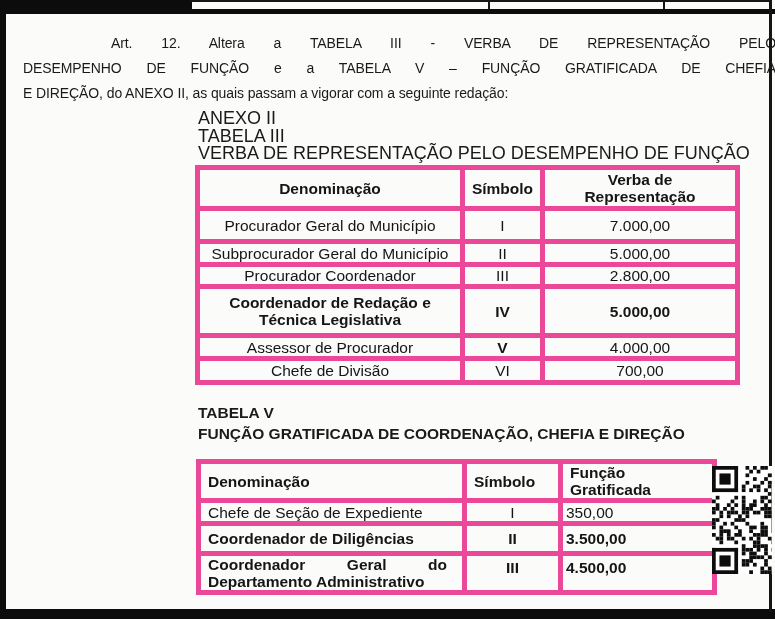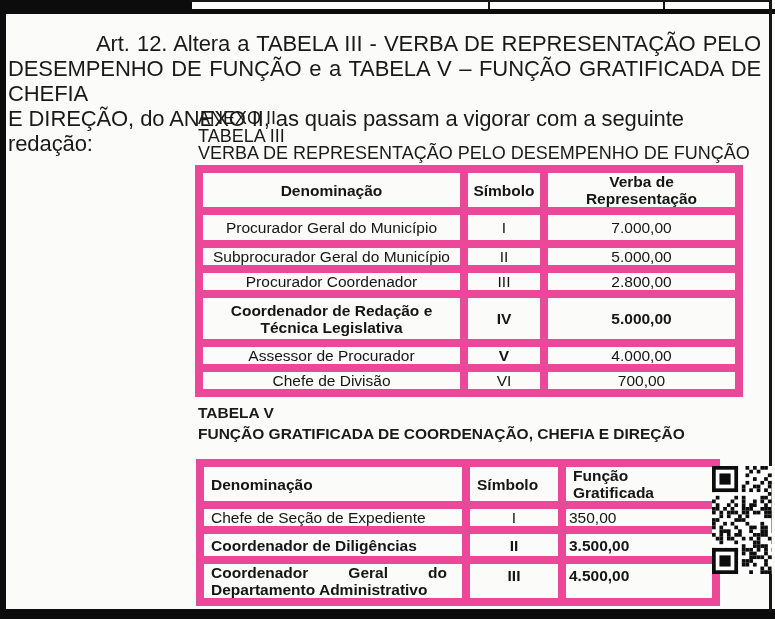--- a/index.html
+++ b/index.html
@@ -14,35 +14,35 @@
   .frag-black  { left:0;   top:0;    width:192px; height:14px; }
   .frag-topline{ left:190px; top:0;  width:582px; height:2px; background:#161616; }
   .frag-tick1  { left:488px; top:0;  width:2px;  height:10px; background:#161616; }
   .frag-tick2  { left:663px; top:0;  width:2px;  height:10px; background:#161616; }
   .bar-top     { left:0;   top:9px;  width:775px; height:5px; }
   .bar-left    { left:0;   top:0;    width:6px;  height:619px; }
   .bar-bottom  { left:0;   top:609px;width:775px; height:10px; }
   .line-right  { left:769px; top:0;  width:3px;  height:612px; background:#141414; }
 
   
-  .art { position:absolute; left:8px; top:31px; width:753px;
-         font-size:22px; line-height:25px; letter-spacing:-0.1px; }
+  .art { position:absolute; left:23px; top:31px; width:753px;
+         font-size:14px; line-height:25px; letter-spacing:-0.1px; }
   .art .l1 { padding-left:88px; text-align:justify; text-align-last:justify; }
   .art .l2 { text-align:justify; text-align-last:justify; }
 
   
   .annex  { position:absolute; left:198px; top:110px; font-weight:400;
             font-size:18px; line-height:17.5px; }
   .t5head { position:absolute; left:198px; top:402px; font-weight:700;
             font-size:15.5px; line-height:21px; }
 
   
   table { border-collapse:collapse; table-layout:fixed; position:absolute;
           font-size:15.5px; color:#151515; }
-  td { border:8px solid #ec4899; line-height:17px; padding:0 3px;
+  td { border:5px solid #ec4899; line-height:17px; padding:0 3px;
        vertical-align:middle; overflow:hidden; }
   .t3 { left:195px; top:165px; width:540px; }
   .t5 { left:196px; top:459px; width:516px; }
   .tc { text-align:center; }
   .tl { text-align:left; padding-left:7px; }
   .trr{ text-align:left; padding-right:5px; }
   .b  { font-weight:700; }
   .jline { text-align:justify; text-align-last:justify; padding-right:12px; }
   tr.h41 { height:41px; } tr.h33 { height:33px; } tr.h23 { height:23px; }
   tr.h21 { height:21px; } tr.h39 { height:49px; } tr.h24 { height:24px; }

